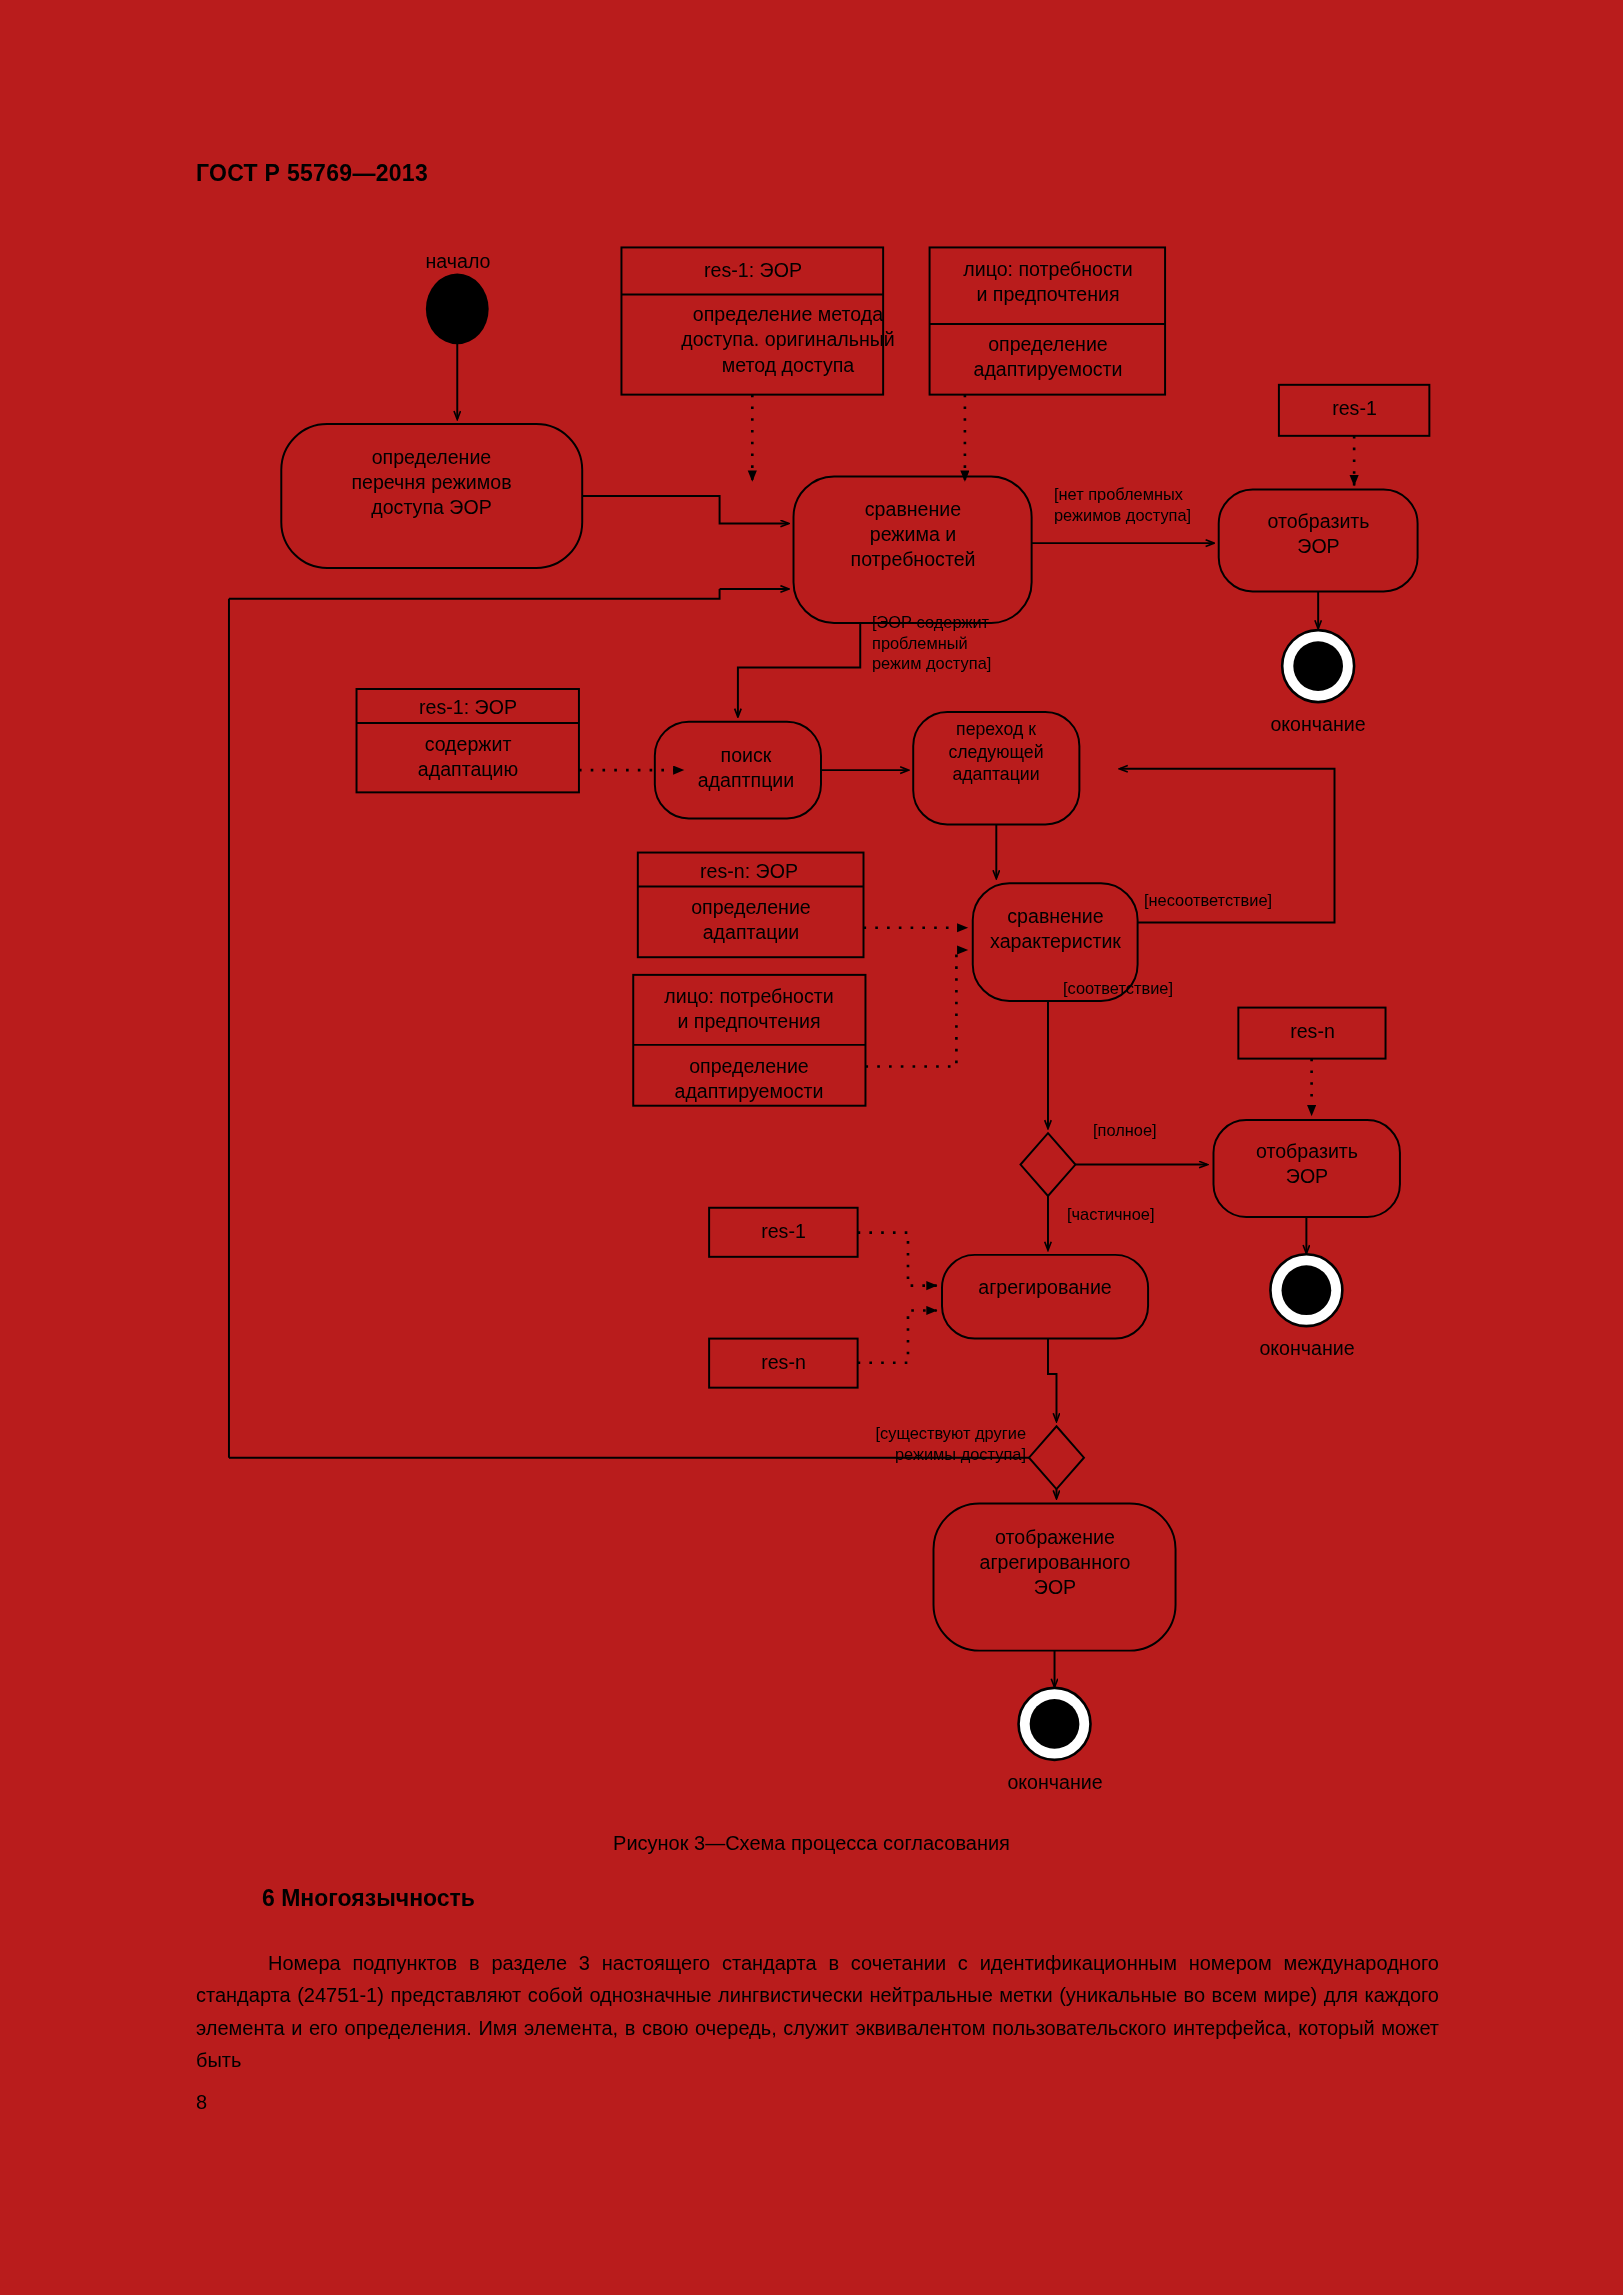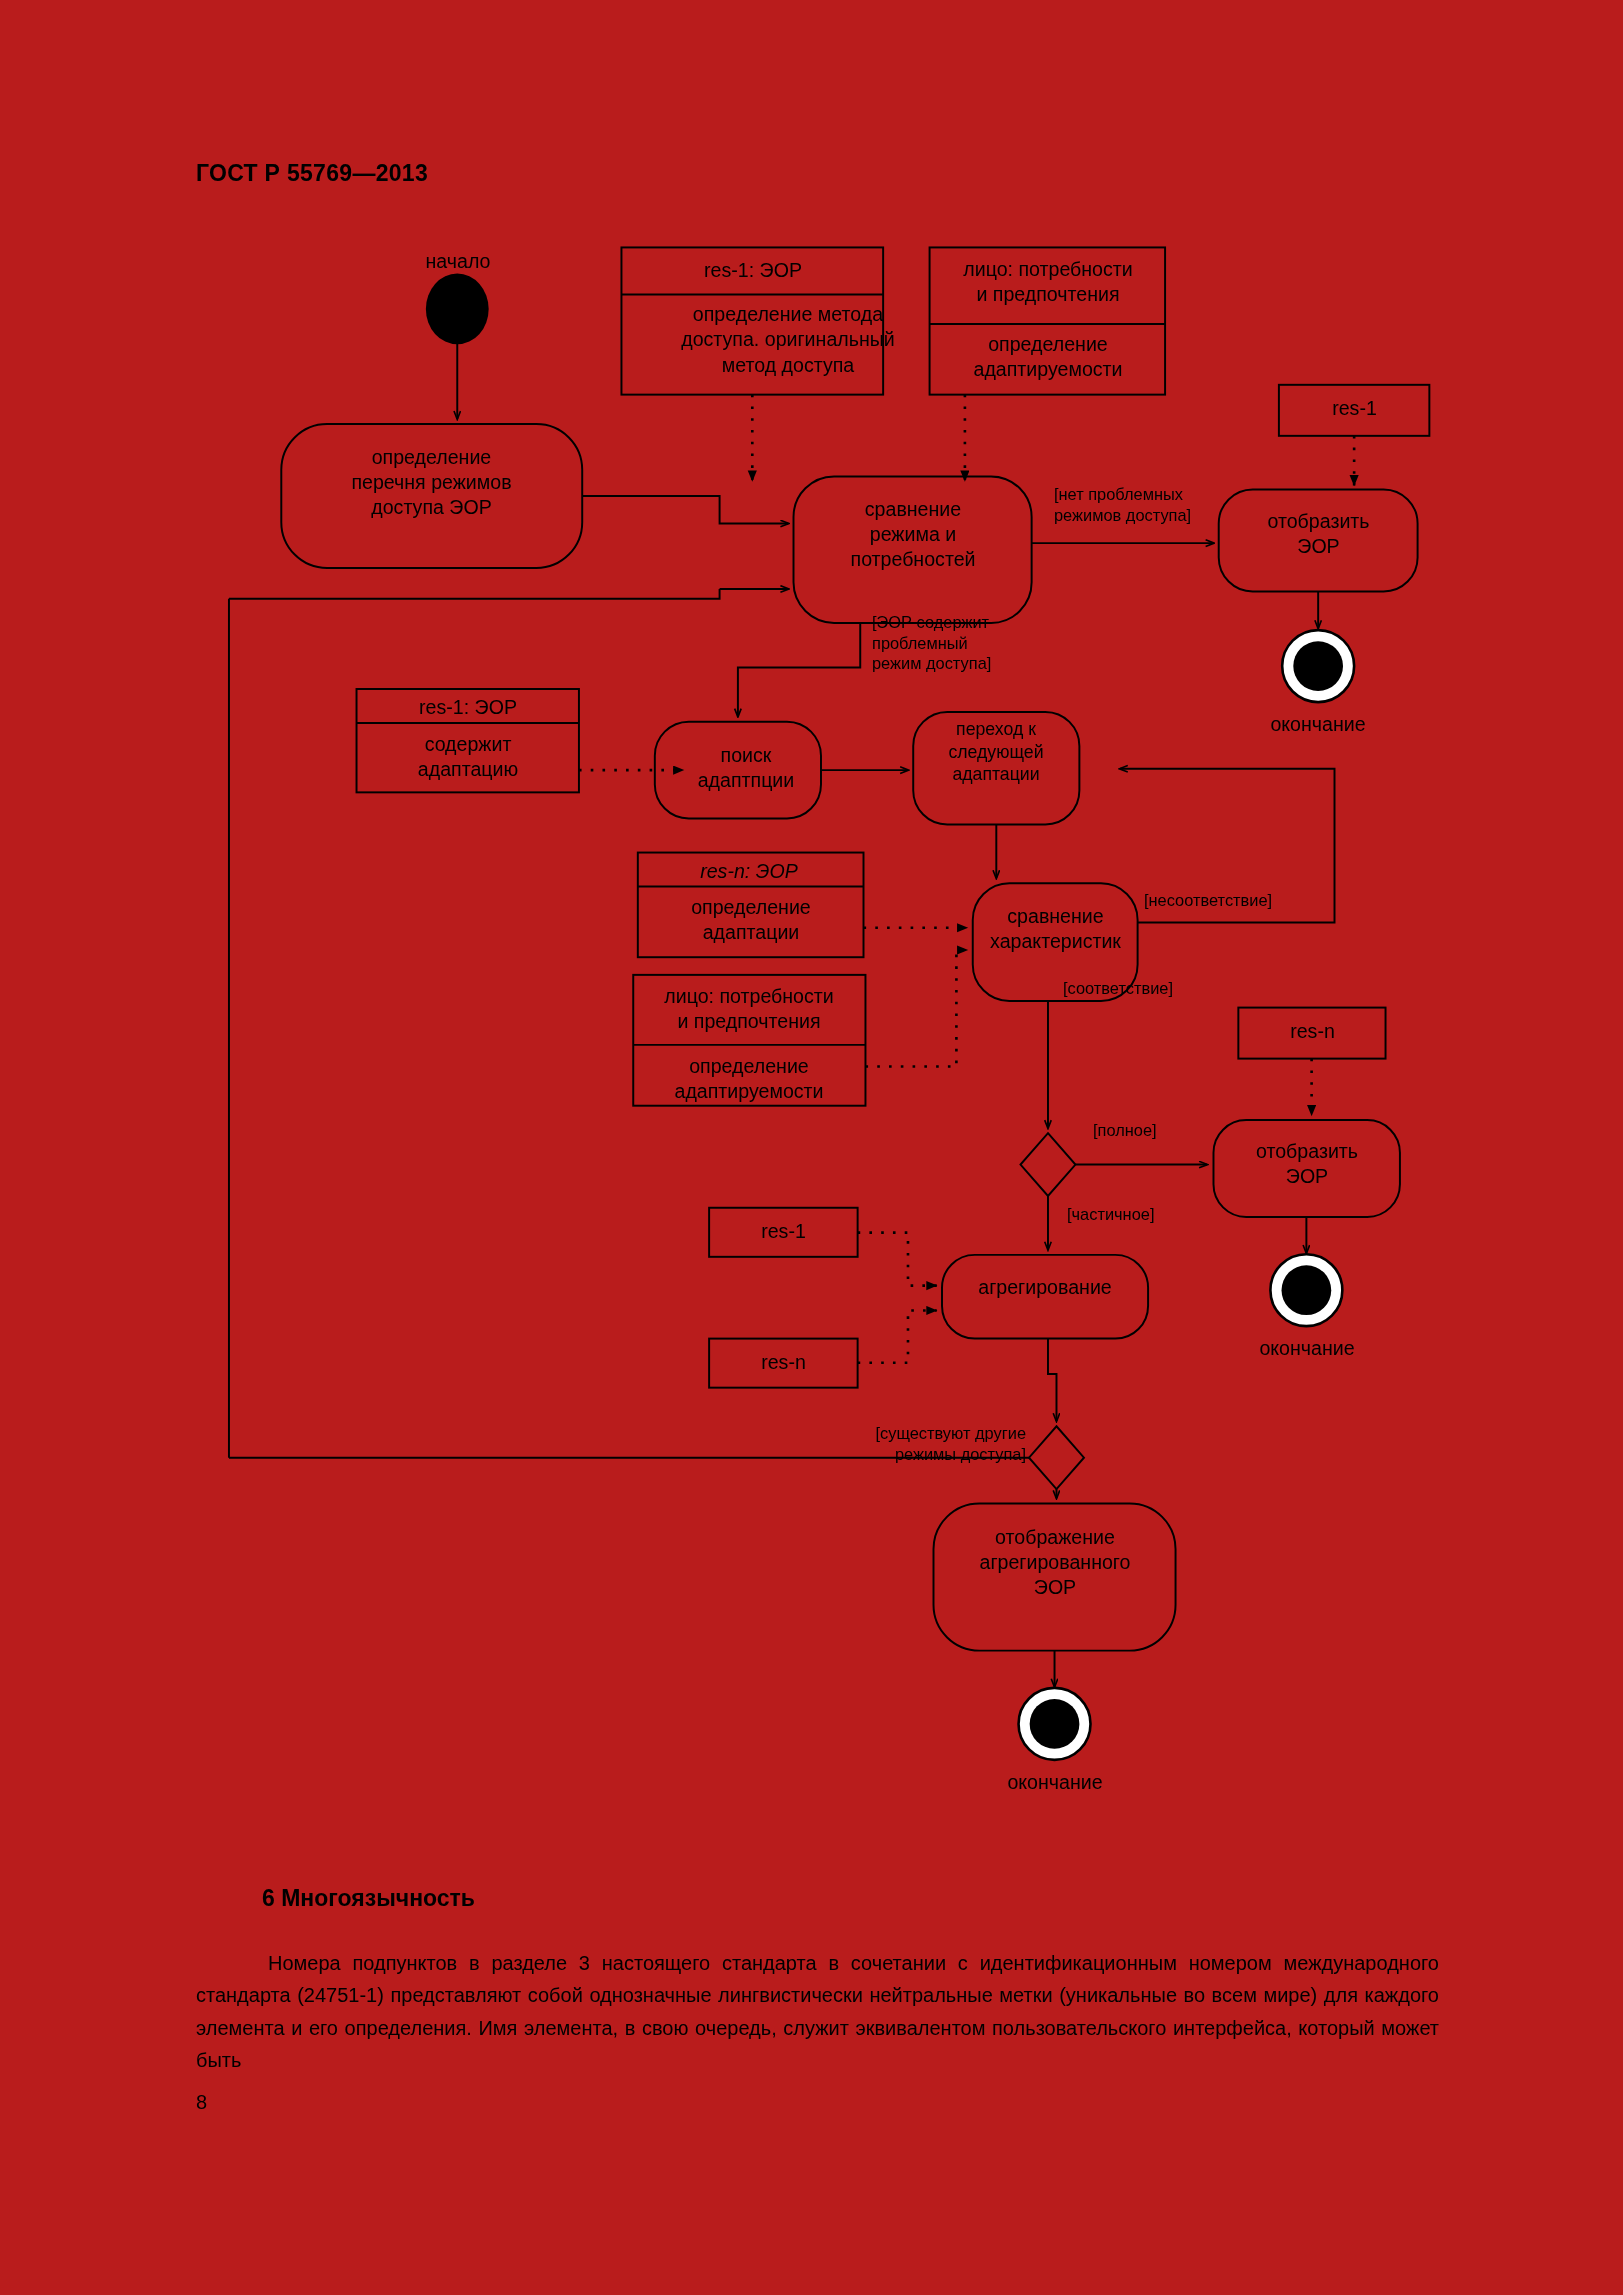--- a/index.html
+++ b/index.html
@@ -250,21 +250,21 @@
 и предпочтения</div>
     <div class="obj-body" style="left:930px; top:332px; width:236px;">определение
 адаптируемости</div>
 
     <div class="obj-title" style="left:1279px; top:396px; width:151px;">res-1</div>
 
     <div class="obj-title" style="left:357px; top:695px; width:222px;">res-1: ЭОР</div>
     <div class="obj-body" style="left:357px; top:732px; width:222px;">содержит
 адаптацию</div>
 
-    <div class="obj-title" style="left:638px; top:859px; width:222px;font-style:italic;">res-n: ЭОР</div>
+    <div class="obj-title" style="left:638px; top:859px; width:222px;">res-n: ЭОР</div>
     <div class="obj-body" style="left:638px; top:895px; width:226px;">определение
 адаптации</div>
 
     <div class="obj-title" style="left:633px; top:984px; width:232px;">лицо: потребности
 и предпочтения</div>
     <div class="obj-body" style="left:633px; top:1054px; width:232px;">определение
 адаптируемости</div>
 
     <div class="obj-title" style="left:1239px; top:1019px; width:147px;">res-n</div>
 
@@ -317,20 +317,21 @@
     <div class="guard-label guard-left" style="left:1067px; top:1196px; width:151px;">[частичное]</div>
 
     <div class="guard-label guard-right" style="left:686px; top:1423px; width:340px;">[существуют другие
 режимы доступа]</div>
 
     <div class="free-label" style="left:1220px; top:712px; width:196px;">окончание</div>
     <div class="free-label" style="left:1209px; top:1336px; width:196px;">окончание</div>
     <div class="free-label" style="left:957px; top:1770px; width:196px;">окончание</div>
   </div>
 
+  <div class="fig-caption">Рисунок 3—Схема процесса согласования</div>
 
   <div class="section-heading">6 Многоязычность</div>
 
   <div class="body-text">Номера подпунктов в разделе 3 настоящего стандарта в сочетании с идентификационным номером международного стандарта (24751-1) представляют собой однозначные лингвистически нейтральные метки (уникальные во всем мире) для каждого элемента и его определения. Имя элемента, в свою очередь, служит эквивалентом пользовательского интерфейса, который может быть</div>
 
   <div class="page-number">8</div>
 
 </div>
 
 

